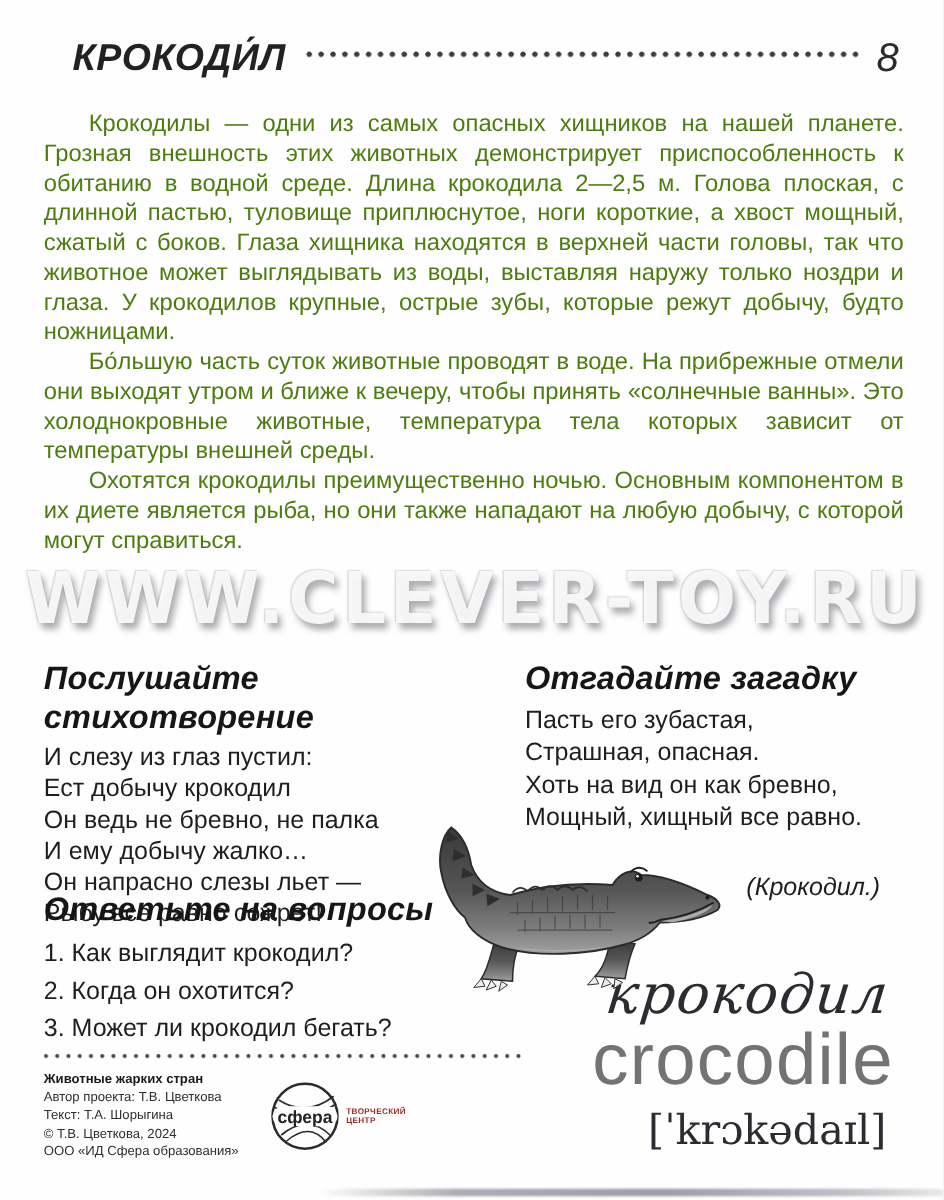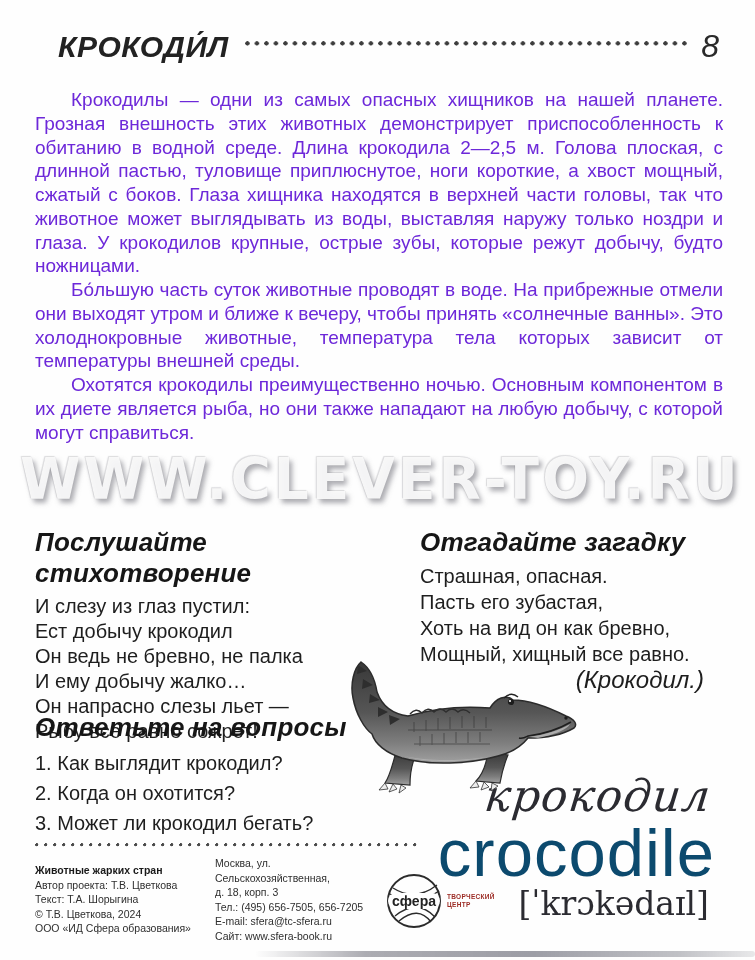--- a/index.html
+++ b/index.html
@@ -11,45 +11,45 @@
   }
   
   .hdr { position:absolute; top:28px; left:58px; right:36px; display:flex; align-items:center; }
   .hdr-title { font-size:30px; font-weight:bold; font-style:italic; letter-spacing:.5px; color:#222; white-space:nowrap; }
   .hdr-leader { flex:1; height:5px; margin:0 14px 7px 16px;
     background-image:radial-gradient(circle at 2.4px 2.4px,#3d3d3d 1.9px,transparent 2.4px);
     background-size:9.5px 5px; background-repeat:repeat-x; }
   .hdr-page { font-size:32px; font-style:italic; color:#2a2a2a; padding-bottom:0; }
   
   .article { position:absolute; top:88px; left:35px; width:688px; text-align:justify;
-    font-size:19px; line-height:1.25; color:#6d28d9; }
+    font-size:19px; line-height:1.25; color:#4d7c0f; }
   .article p { text-indent:36px; }
   
   .watermark {
     position:absolute; top:447px; left:20px; right:20px; text-align:center; z-index:6;
     font-family:"DejaVu Sans", sans-serif; font-weight:bold; font-size:55px; letter-spacing:3px;
     color:rgba(252,252,252,.93); transform:scaleY(1.04);
     text-shadow:3px 4px 5px rgba(105,105,115,.55), -1px -1px 1px rgba(170,170,175,.35), 0 0 1px rgba(150,150,155,.45);
     pointer-events:none; white-space:nowrap;
   }
   
   .sec-h { font-size:26px; font-weight:bold; font-style:italic; color:#161616; margin-bottom:5px; letter-spacing:.2px; }
   .poem   { position:absolute; top:527px; left:35px; width:380px; }
   .riddle { position:absolute; top:527px; left:420px; width:312px; }
   .questions { position:absolute; top:712px; left:35px; width:390px; }
   .vline { font-size:20px; line-height:25px; color:#1e1e1e; }
   .riddle .vline { line-height:26px; }
-  .riddle-answer { font-size:24px; font-style:italic; text-align:right; padding-right:28px; line-height:26px; color:#1e1e1e; }
+  .riddle-answer { font-size:20px; font-style:italic; text-align:right; padding-right:28px; line-height:26px; color:#1e1e1e;margin-top:30px; }
   .questions .vline { line-height:30px; }
   
   .croc { position:absolute; top:656px; left:330px; width:258px; height:142px; z-index:2; }
   
   .ru-cursive { position:absolute; top:770px; right:44px; font-family:"DejaVu Serif", serif;
     font-style:italic; font-size:44px; color:#2b2b31; letter-spacing:1px; transform:skewX(-6deg); }
-  .en-word { position:absolute; top:814px; right:40px; font-size:67px; color:#0c4a6e; letter-spacing:1px; }
+  .en-word { position:absolute; top:814px; right:40px; font-size:58px; color:#737373; letter-spacing:1px; }
   .ipa { position:absolute; top:884px; right:46px; font-family:"DejaVu Serif", serif; font-size:33px; color:#2b2b31;text-align:right; }
   
   .f-sep { position:absolute; top:843px; left:35px; width:382px; height:4px;
     background-image:radial-gradient(circle at 1.8px 1.8px,#4a4a4a 1.4px,transparent 1.8px);
     background-size:9px 4px; background-repeat:repeat-x; }
   .footer { position:absolute; top:856px; left:35px; display:flex; gap:2px; align-items:center; }
   .f-col { font-size:10.5px; line-height:14.5px; color:#2e2e2e; }
   .f-col1 { width:178px; }
   .f-col2 { width:168px; }
   .f-bold { font-weight:bold; color:#1a1a1a; }
@@ -84,22 +84,22 @@
     <div class="vline">И слезу из глаз пустил:</div>
     <div class="vline">Ест добычу крокодил</div>
     <div class="vline">Он ведь не бревно, не палка</div>
     <div class="vline">И ему добычу жалко…</div>
     <div class="vline">Он напрасно слезы льет —</div>
     <div class="vline">Рыбу все равно сожрет!</div>
   </div>
 
   <div class="riddle">
     <div class="sec-h">Отгадайте загадку</div>
+    <div class="vline">Пасть его зубастая,</div>
     <div class="vline">Страшная, опасная.</div>
-    <div class="vline">Пасть его зубастая,</div>
     <div class="vline">Хоть на вид он как бревно,</div>
     <div class="vline">Мощный, хищный все равно.</div>
     <div class="riddle-answer">(Крокодил.)</div>
   </div>
 
   <div class="questions">
     <div class="sec-h">Ответьте на вопросы</div>
     <div class="vline">1. Как выглядит крокодил?</div>
     <div class="vline">2. Когда он охотится?</div>
     <div class="vline">3. Может ли крокодил бегать?</div>
@@ -166,27 +166,20 @@
 
   <div class="f-sep"></div>
   <div class="footer">
     <div class="f-col f-col1">
       <div class="f-bold">Животные жарких стран</div>
       <div>Автор проекта: Т.В. Цветкова</div>
       <div>Текст: Т.А. Шорыгина</div>
       <div>© Т.В. Цветкова, 2024</div>
       <div>ООО «ИД Сфера образования»</div>
     </div>
-    <div class="f-col f-col2">
-      <div>Москва, ул. Сельскохозяйственная,</div>
-      <div>д. 18, корп. 3</div>
-      <div>Тел.: (495) 656-7505, 656-7205</div>
-      <div>E-mail: sfera@tc-sfera.ru</div>
-      <div>Сайт: www.sfera-book.ru</div>
-    </div>
     <div class="f-logo">
       <svg width="58" height="58" viewBox="0 0 58 58">
         <circle cx="29" cy="29" r="26" fill="none" stroke="#2b2b2b" stroke-width="2"></circle>
         <path d="M8,16 Q30,30 52,13" fill="none" stroke="#2b2b2b" stroke-width="1.3"></path>
         <path d="M5,22 Q30,36 54,19" fill="none" stroke="#2b2b2b" stroke-width="1.3"></path>
         <path d="M10,44 Q32,26 50,45" fill="none" stroke="#2b2b2b" stroke-width="1.3"></path>
         <path d="M14,49 Q33,33 46,50" fill="none" stroke="#2b2b2b" stroke-width="1.3"></path>
         <rect x="3" y="21" width="52" height="16" rx="8" fill="#fff"></rect>
         <text x="29" y="34" text-anchor="middle" font-family="Liberation Sans, sans-serif" font-size="14" font-weight="bold" fill="#222">сфера</text>
       </svg>

